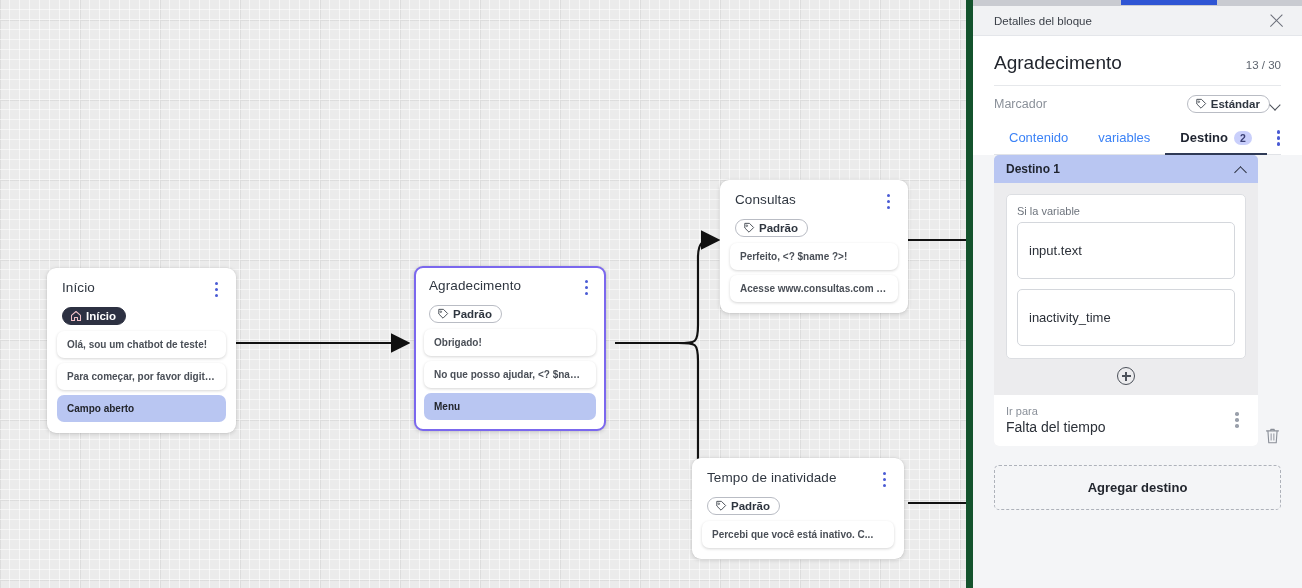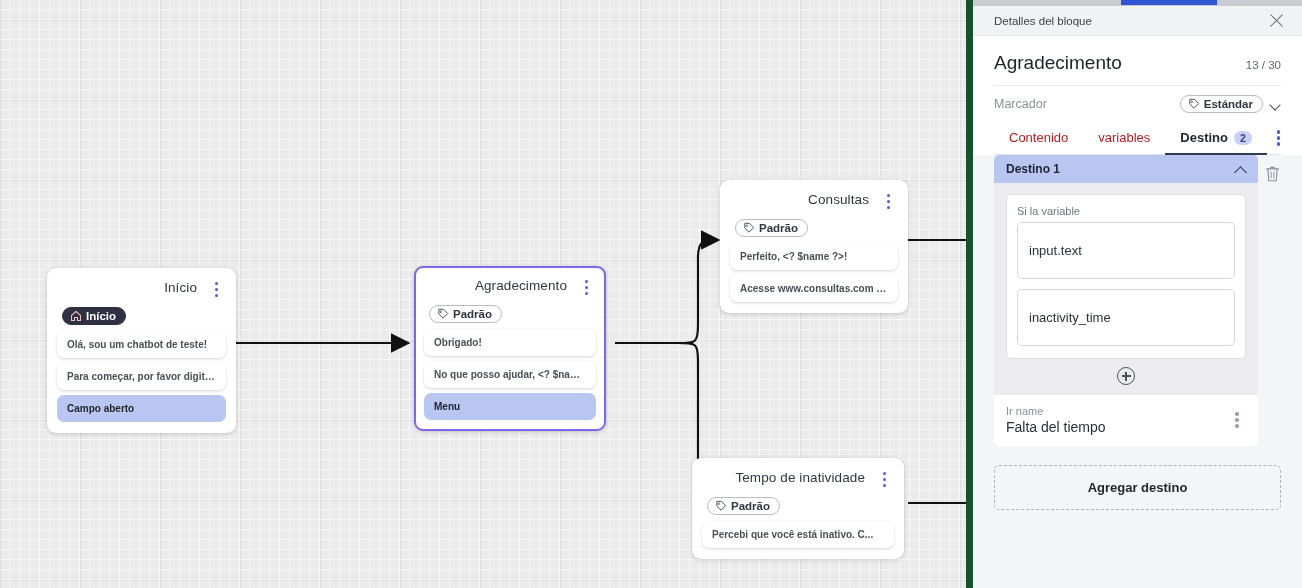--- a/index.html
+++ b/index.html
@@ -33,21 +33,21 @@
     position: absolute;
     background: #ffffff;
     border-radius: 9px;
     box-shadow: 0 1px 4px rgba(0,0,0,.16), 0 0 0 .5px rgba(0,0,0,.04);
     padding: 10px 10px 11px 10px;
   }
   .node.selected {
     border: 2px solid #7b68ee;
     padding: 8px 8px 9px 8px;
   }
-  .node-head { display: flex; align-items: flex-start; justify-content: flex-end; gap: 9px; }
+  .node-head { display: flex; align-items: flex-start; justify-content: space-between; gap: 9px; }
   .node-title {
     font-size: 13.5px; color: #2f3640; font-weight: 400;
     padding: 2px 0 0 5px; letter-spacing: .1px;
   }
   .kebab { width: 20px; height: 22px; position: relative; cursor: pointer; flex: 0 0 auto; }
   .kebab i {
     position: absolute; left: 9px; width: 3px; height: 3px;
     border-radius: 50%; background: #4a5bd4;
   }
   .kebab i:nth-child(1) { top: 4px; }
@@ -121,39 +121,39 @@
     border-bottom: 1px solid #e6e8eb;
   }
   .block-title { font-size: 19px; color: #22262e; font-weight: 400; }
   .char-count { font-size: 11.5px; color: #5d646e; }
 
   .marcador-row {
     display: flex; align-items: center; justify-content: space-between;
     padding: 9px 0 9px 0;
   }
   .marcador-label { font-size: 12.5px; color: #8a9099; }
-  .marcador-right { display: flex; align-items: center; gap: 7px; }
+  .marcador-right { display: flex; align-items: center; }
   .chev-down {
     width: 11px; height: 7px; position: relative; cursor: pointer;
   }
   .chev-down::before {
     content: ""; position: absolute; left: 1px; top: 0;
     width: 7px; height: 7px;
     border-right: 1.5px solid #4b5058; border-bottom: 1.5px solid #4b5058;
     transform: rotate(45deg);
   }
 
   .tabs {
     display: flex; align-items: center; gap: 0;
     border-bottom: 1px solid #e1e3e7;
     position: relative;
   }
   .tab {
     padding: 8px 15px 9px 15px;
-    font-size: 13px; color: #b91c1c; cursor: pointer;
+    font-size: 13px; color: #3b82f6; cursor: pointer;
     display: flex; align-items: center; gap: 6px;
     position: relative;
   }
   .tab.active { color: #1f2430; font-weight: 700; }
   .tab.active::after {
     content: ""; position: absolute; left: 0; right: 0; bottom: -1px;
     height: 2px; background: #2f3a56;
   }
   .tab-badge {
     background: #c9cffb; color: #3a3f74;
@@ -168,21 +168,21 @@
   .tabs-kebab i:nth-child(1) { top: 5px; }
   .tabs-kebab i:nth-child(2) { top: 11px; }
   .tabs-kebab i:nth-child(3) { top: 17px; }
 
   .panel-scroll { flex: 1; overflow: hidden; background: #f4f5f7; padding: 0 21px; }
   .help-text {
     font-size: 12.5px; color: #3f444c; line-height: 1.55;
     padding: 14px 0 16px 0;
   }
 
-  .dest-wrap { display: flex; align-items: flex-start; gap: 6px; }
+  .dest-wrap { display: flex; align-items: flex-end; gap: 6px; }
   .dest-card {
     flex: 1;
     background: #ececee;
     border-radius: 5px;
     overflow: hidden;
   }
   .dest-header {
     background: #b9c6f2;
     padding: 7px 12px;
     display: flex; align-items: center; justify-content: space-between;
@@ -433,21 +433,21 @@
             <div class="field">input.text</div>
             <div class="field second">inactivity_time</div>
           </div>
 
           <div class="add-cond">
             <span class="plus-circle"></span>
           </div>
 
           <div class="goto-card">
             <div>
-              <div class="goto-label">Ir name</div>
+              <div class="goto-label">Ir para</div>
               <div class="goto-value">Falta del tiempo</div>
             </div>
             <div class="goto-kebab">
                 <i></i>
                 <i></i>
                 <i></i>
               </div>
           </div>
         </div>
 

